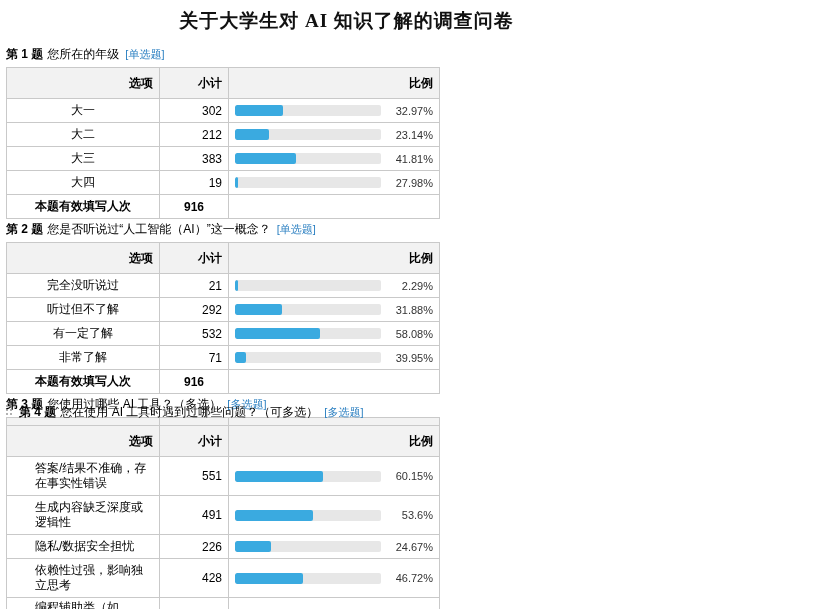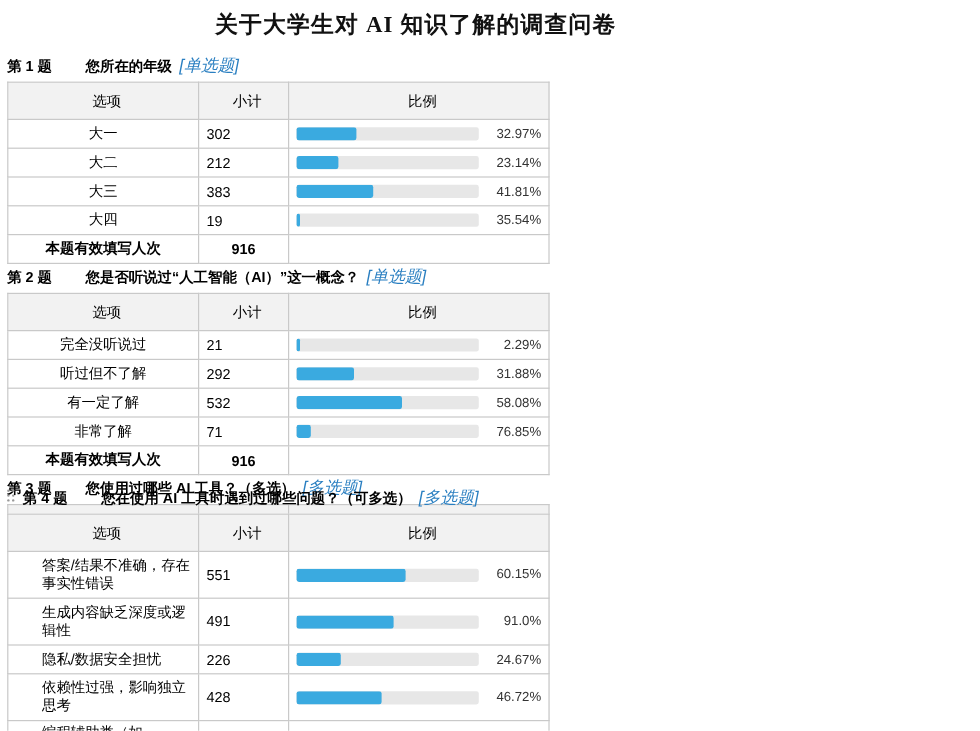--- a/index.html
+++ b/index.html
@@ -47,29 +47,27 @@
     font-size: 12px;
     font-weight: bold;
     padding: 2px 0 4px 0;
     white-space: nowrap;
   }
   .q-head .qnum {
     font-weight: bold;
     margin-right: 4px;
   }
   .q-head .qtext {
-    font-weight: bold;
+    font-weight: normal;
     margin-right: 6px;
-    margin-left: 24px;
   }
   .q-head .qtype {
     color: #2a7fc1;
     font-weight: normal;
-    font-size: 14px;
-    font-style: italic;
+    font-size: 11px;
   }
   .q-head .drag-dots {
     display: inline-block;
     width: 9px;
     height: 12px;
     margin-right: 4px;
     position: relative;
     top: 1px;
   }
   .q-head .drag-dots i {
@@ -86,38 +84,37 @@
     background: #fff;
   }
   table.q-table th, table.q-table td {
     border: 1px solid #c9c9c9;
     font-size: 12px;
     padding: 4px 6px;
     vertical-align: middle;
   }
   table.q-table thead th {
     background: #f2f2f2;
-    text-align: center;
-    font-weight: normal;
+    text-align: right;
+    font-weight: bold;
     height: 22px;
-    padding-left: 12px;
   }
   .col-opt { width: 140px; }
   .col-cnt { width: 56px; }
   .col-pct { width: 198px; }
   td.opt {
     text-align: center;
     line-height: 15px;
   }
   td.opt.left {
     text-align: left;
     padding-left: 28px;
   }
   td.cnt {
-    text-align: left;
+    text-align: right;
   }
   td.pct {
     padding: 4px 6px;
   }
   .bar-row {
     display: flex;
     align-items: center;
   }
   .bar-track {
     flex: 1 1 auto;
@@ -207,21 +204,21 @@
               </td>
             </tr>
             <tr>
               <td class="opt">大四</td>
               <td class="cnt">19</td>
               <td class="pct">
                 <div class="bar-row">
                   <div class="bar-track">
                     <div class="bar-fill" style="width: 2.07%; background: rgb(58, 170, 224);"></div>
                   </div>
-                  <span class="bar-val">35.54%</span>
+                  <span class="bar-val">27.98%</span>
                 </div>
               </td>
             </tr>
             <tr class="total">
               <td class="opt">本题有效填写人次</td>
               <td class="cnt">916</td>
               <td>&nbsp;</td>
             </tr>
           </tbody>
         </table>
@@ -278,21 +275,21 @@
               </td>
             </tr>
             <tr>
               <td class="opt">非常了解</td>
               <td class="cnt">71</td>
               <td class="pct">
                 <div class="bar-row">
                   <div class="bar-track">
                     <div class="bar-fill" style="width: 7.75%; background: rgb(58, 170, 224);"></div>
                   </div>
-                  <span class="bar-val">76.85%</span>
+                  <span class="bar-val">39.95%</span>
                 </div>
               </td>
             </tr>
             <tr class="total">
               <td class="opt">本题有效填写人次</td>
               <td class="cnt">916</td>
               <td>&nbsp;</td>
             </tr>
           </tbody>
         </table>
@@ -392,21 +389,21 @@
               </td>
             </tr>
             <tr>
               <td class="opt left">生成内容缺乏深度或逻辑性</td>
               <td class="cnt">491</td>
               <td class="pct">
                 <div class="bar-row">
                   <div class="bar-track">
                     <div class="bar-fill" style="width: 53.6%; background: rgb(58, 170, 224);"></div>
                   </div>
-                  <span class="bar-val">91.0%</span>
+                  <span class="bar-val">53.6%</span>
                 </div>
               </td>
             </tr>
             <tr>
               <td class="opt left">隐私/数据安全担忧</td>
               <td class="cnt">226</td>
               <td class="pct">
                 <div class="bar-row">
                   <div class="bar-track">
                     <div class="bar-fill" style="width: 24.67%; background: rgb(58, 170, 224);"></div>

